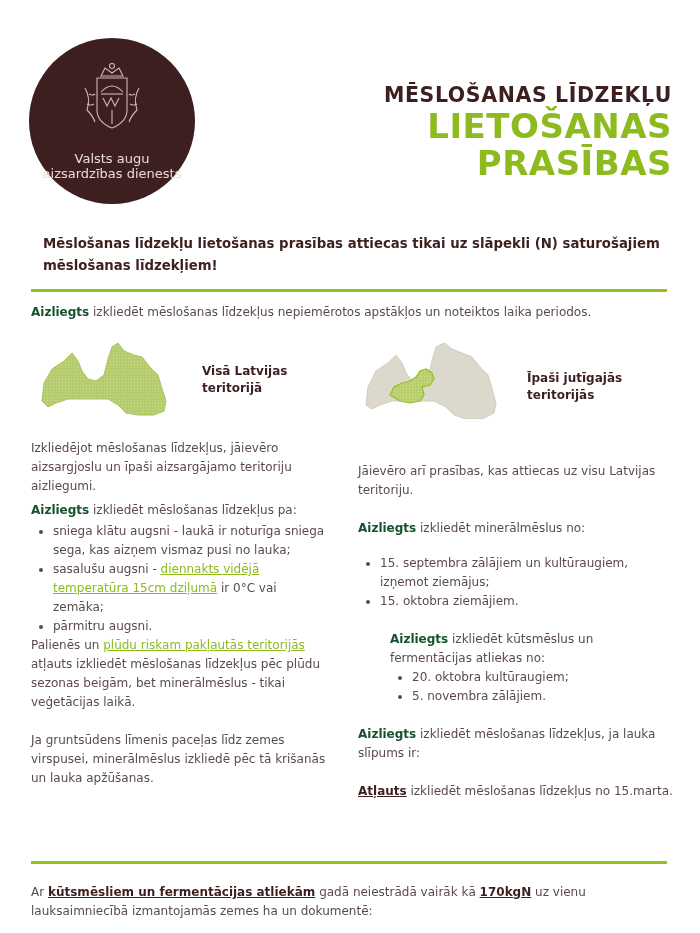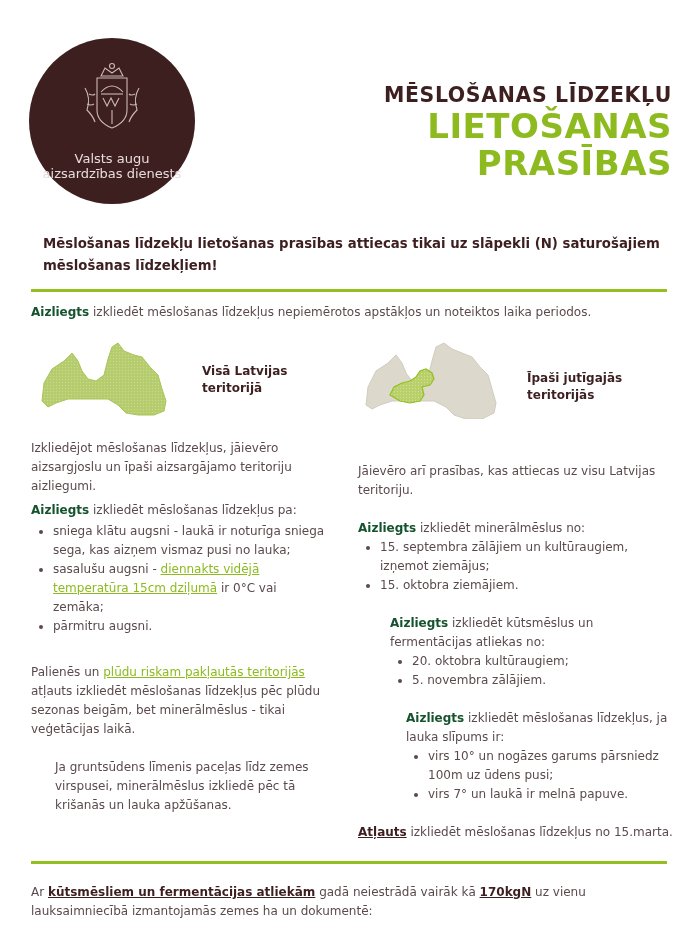--- a/index.html
+++ b/index.html
@@ -94,48 +94,44 @@
 <div class="abs p" style="left:31px; top:439px; width:300px;">
   <div>Izkliedējot mēslošanas līdzekļus, jāievēro aizsargjoslu un īpaši aizsargājamo teritoriju aizliegumi.</div>
   <div style="margin-top:5px;">
     <span class="red">Aizliegts</span><span> izkliedēt mēslošanas līdzekļus pa:</span>
     <ul>
       <li>sniega klātu augsni - laukā ir noturīga sniega sega, kas aizņem vismaz pusi no lauka;</li>
       <li><span>sasalušu augsni - </span><a class="lnk">diennakts vidējā temperatūra 15cm dziļumā</a><span> ir 0°C vai zemāka;</span></li>
       <li>pārmitru augsni.</li>
     </ul>
   </div>
-  <div style="margin-top:27px;">
+  <div style="">
     <span>Palienēs un </span><a class="lnk">plūdu riskam pakļautās teritorijās</a><span> atļauts izkliedēt mēslošanas līdzekļus pēc plūdu sezonas beigām, bet minerālmēslus - tikai veģetācijas laikā.</span>
   </div>
-  <div style="margin-top:19px;margin-left:24px;">Ja gruntsūdens līmenis paceļas līdz zemes virspusei, minerālmēslus izkliedē pēc tā krišanās un lauka apžūšanas.</div>
+  <div style="margin-top:19px;">Ja gruntsūdens līmenis paceļas līdz zemes virspusei, minerālmēslus izkliedē pēc tā krišanās un lauka apžūšanas.</div>
 </div>
 
 <div class="abs p" style="left:358px; top:462px; width:320px;">
   <div>Jāievēro arī prasības, kas attiecas uz visu Latvijas teritoriju.</div>
   <div style="margin-top:19px;">
     <span class="red">Aizliegts</span><span> izkliedēt minerālmēslus no:</span>
-    <ul style="margin-top:0">
+    <ul style="margin-top:16px">
       <li>15. septembra zālājiem un kultūraugiem, izņemot ziemājus;</li>
       <li>15. oktobra ziemājiem.</li>
     </ul>
   </div>
   <div style="margin-top:19px;margin-left:32px;">
     <span class="red">Aizliegts</span><span> izkliedēt kūtsmēslus un fermentācijas atliekas no:</span>
     <ul style="margin-top:0">
       <li>20. oktobra kultūraugiem;</li>
       <li>5. novembra zālājiem.</li>
     </ul>
   </div>
-  <div style="margin-top:19px;margin-left:48px;">
+  <div style="margin-top:19px;">
     <span class="red">Aizliegts</span><span> izkliedēt mēslošanas līdzekļus, ja lauka slīpums ir:</span>
-    <ul style="margin-top:0">
-      <li>virs 10° un nogāzes garums pārsniedz 100m uz ūdens pusi;</li>
-      <li>virs 7° un laukā ir melnā papuve.</li>
-    </ul>
   </div>
   <div style="margin-top:19px;">
     <b class="dk">Atļauts</b><span> izkliedēt mēslošanas līdzekļus no 15.marta.</span>
   </div>
 </div>
 
 <div class="rule" style="top:861px"></div>
 
 <div class="abs p" style="left:31px; top:883px; width:640px;">
   <span>Ar </span><b class="dk">kūtsmēsliem un fermentācijas atliekām</b><span> gadā neiestrādā vairāk kā </span><b class="dk">170kgN</b><span> uz vienu lauksaimniecībā izmantojamās zemes ha un dokumentē:</span>

